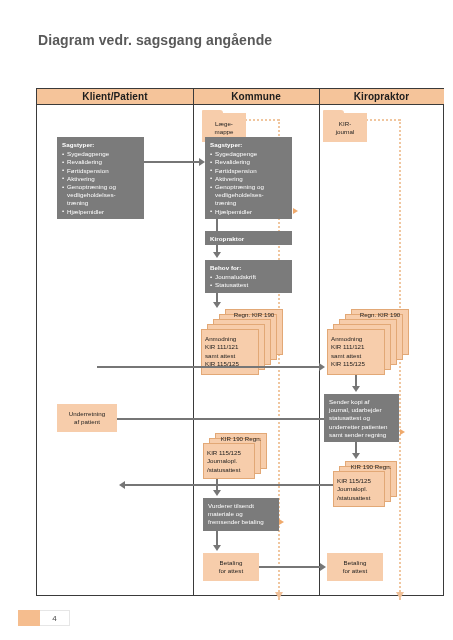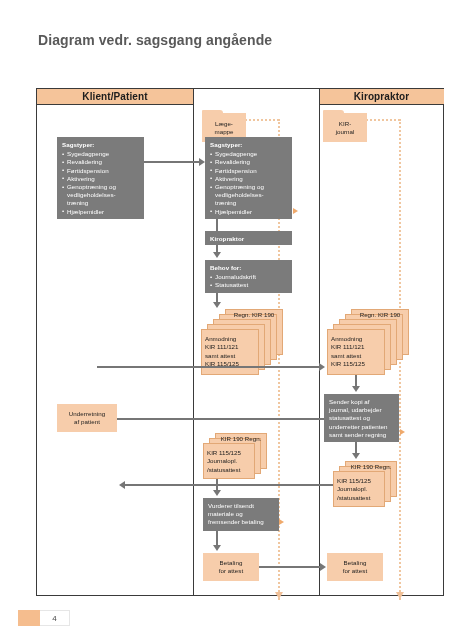--- a/index.html
+++ b/index.html
@@ -252,20 +252,21 @@
 </head>
 <body>
 
 <div class="doc-title">
   <div>Diagram vedr. sagsgang angående</div>
 </div>
 
 <div class="diagram">
 
   <div class="lane-head c1">Klient/Patient</div>
+  <div class="lane-head c2">Kommune</div>
   <div class="lane-head c3">Kiropraktor</div>
 
   <div class="lane-sep s1"></div>
   <div class="lane-sep s2"></div>
 
   <div class="dot-v" style="left:241px; top:30px; height:481px;"></div>
   <div class="dot-v" style="left:362px; top:30px; height:481px;"></div>
 
   <div class="dot-h" style="left:199px; top:30px; width:43px;"></div>
   <div class="dot-h" style="left:320px; top:30px; width:43px;"></div>

